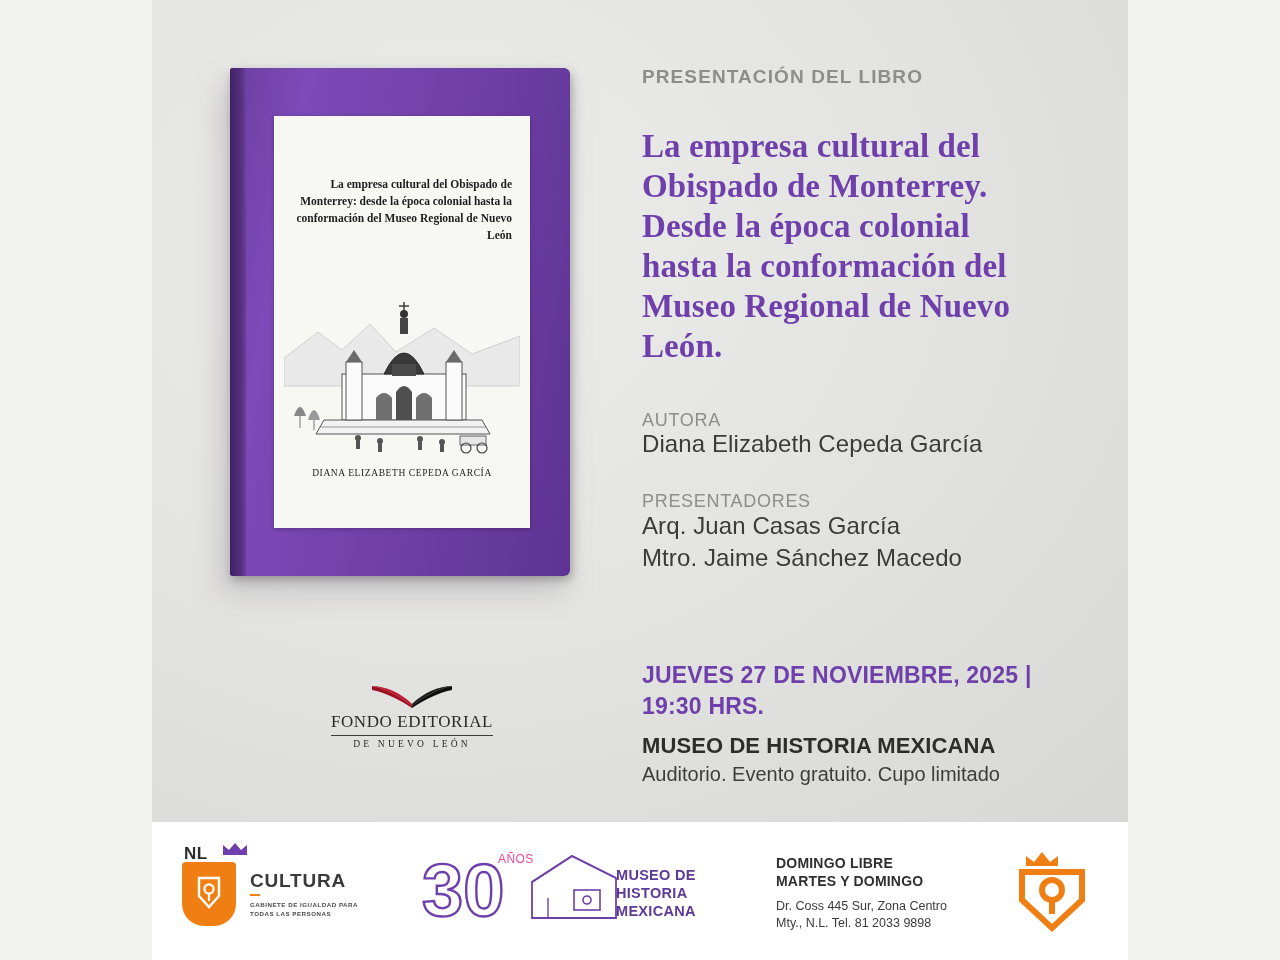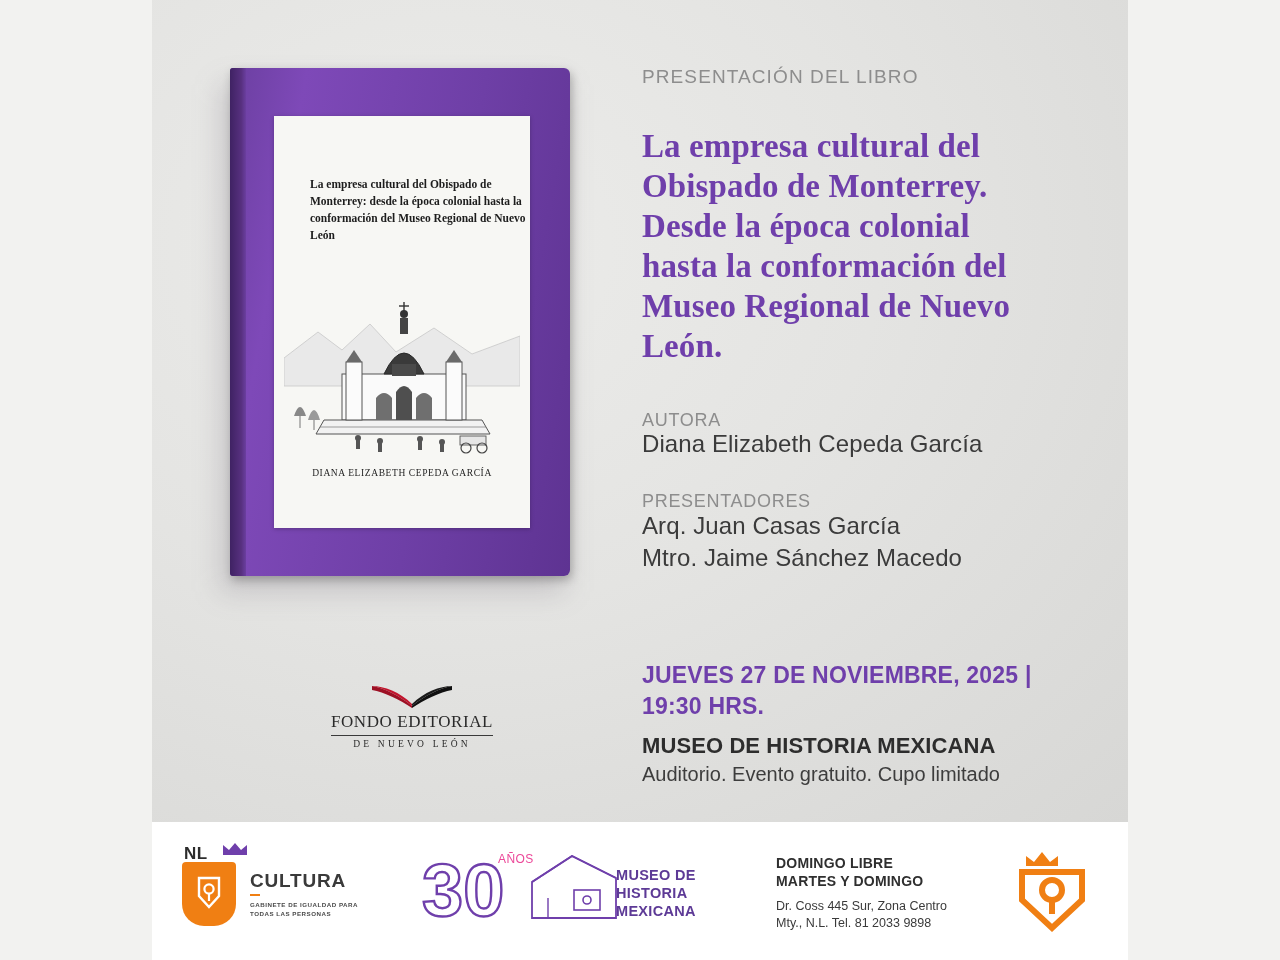--- a/index.html
+++ b/index.html
@@ -74,24 +74,24 @@
     position: absolute;
     left: 44px;
     top: 48px;
     width: 256px;
     height: 412px;
     background: #f7f7f4;
     box-shadow: 0 1px 4px rgba(0,0,0,0.25);
   }
   .cover-title {
     position: absolute;
-    left: 36px;
+    left: 18px;
     top: 60px;
     width: 220px;
-    text-align: left;
+    text-align: right;
     font-family: "Liberation Serif", serif;
     font-weight: bold;
     font-size: 11.5px;
     line-height: 17px;
     color: #1d1d1d;
   }
   .cover-illustration {
     position: absolute;
     left: 10px;
     top: 150px;
@@ -137,21 +137,21 @@
   }
 
   
   .info { position: absolute; left: 490px; top: 0; width: 470px; }
   .kicker {
     position: absolute;
     left: 0; top: 66px;
     font-size: 19px;
     letter-spacing: 1.1px;
     color: #8d8d8d;
-    font-weight: normal;
+    font-weight: bold;
   }
   .title {
     position: absolute;
     left: 0; top: 126px;
     width: 400px;
     font-family: "Liberation Serif", serif;
     font-size: 33px;
     line-height: 40px;
     color: #6f3fab;
     font-weight: bold;

